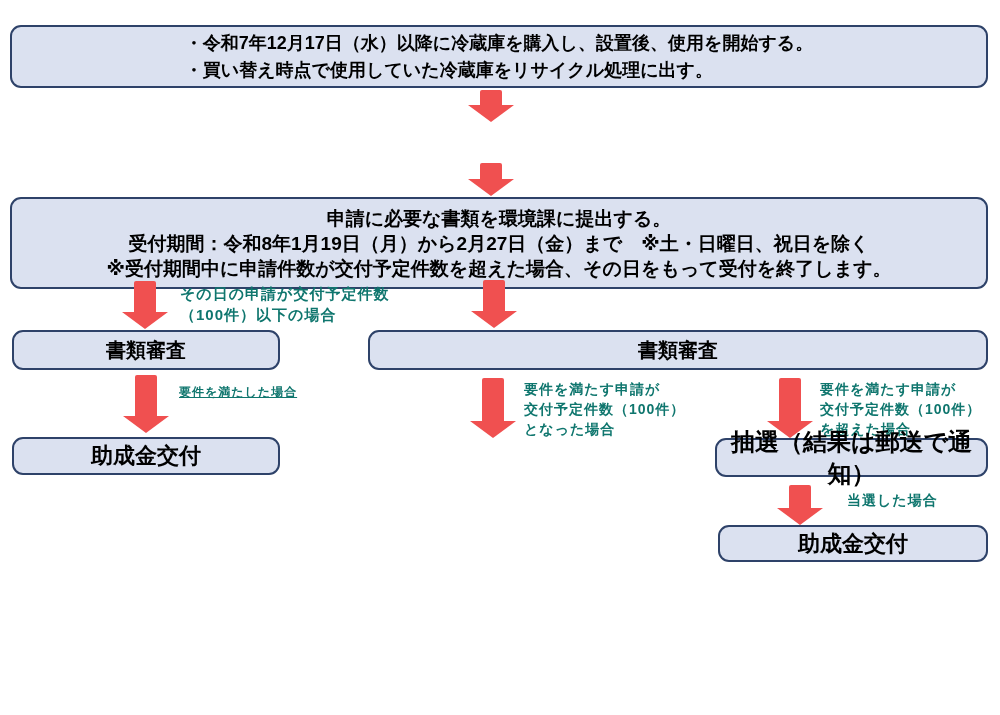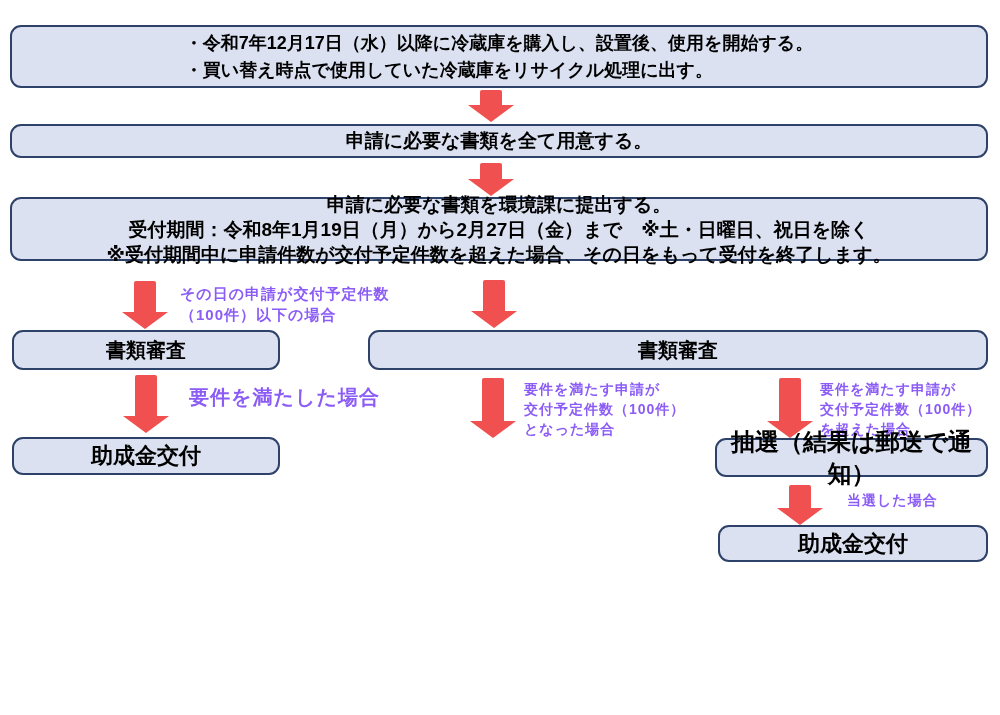--- a/index.html
+++ b/index.html
@@ -55,70 +55,67 @@
     border-left: 23px solid transparent;
     border-right: 23px solid transparent;
     border-top: 17px solid #f05050;
   }
   
   .arrow-label {
     position: absolute;
     font-weight: bold;
     white-space: pre-line;
     letter-spacing: 1px;
-    color: #8b5cf6;
+    color: #0f766e;
   }
   
   #box-purchase   { left: 10px;  top: 25px;  width: 978px; height: 63px; }
   #box-purchase .box-text { font-size: 18px; line-height: 27px; }
   #box-prepare    { left: 10px;  top: 124px; width: 978px; height: 34px; }
   #box-prepare .box-text  { font-size: 19px; }
-  #box-submit     { left: 10px;  top: 197px; width: 978px; height: 64px; }
+  #box-submit     { left: 10px;  top: 197px; width: 978px; height: 92px; }
   #box-submit .box-text   { font-size: 19px; line-height: 25px; }
   #box-review-left  { left: 12px;  top: 330px; width: 268px; height: 40px; font-size: 20px; }
   #box-review-right { left: 368px; top: 330px; width: 620px; height: 40px; font-size: 20px; }
   #box-grant-left   { left: 12px;  top: 437px; width: 268px; height: 38px; font-size: 22px; }
   #box-grant-nolottery { left: 368px; top: 441px; width: 268px; height: 40px; font-size: 20px; }
   #box-lottery      { left: 715px; top: 438px; width: 273px; height: 39px; font-size: 24px; }
   #box-grant-final  { left: 718px; top: 525px; width: 270px; height: 37px; font-size: 22px; }
 
   #arrow-1          { left: 468px; top: 90px;  height: 32px; }
   #arrow-2          { left: 468px; top: 163px; height: 33px; }
   #arrow-branch-left  { left: 122px; top: 281px; height: 48px; }
   #arrow-branch-right { left: 471px; top: 280px; height: 48px; }
   #arrow-cond-left    { left: 123px; top: 375px; height: 58px; }
   #arrow-cond-mid     { left: 470px; top: 378px; height: 60px; }
   #arrow-cond-right   { left: 767px; top: 378px; height: 60px; }
   #arrow-final        { left: 777px; top: 485px; height: 40px; }
 
   #label-branch-left  { left: 180px; top: 283px; font-size: 15px; line-height: 21px; }
   #label-branch-right { left: 535px; top: 287px; font-size: 15px; }
-  #label-cond-left    { left: 189px; top: 384px; font-size: 20px; }
+  #label-cond-left    { left: 179px; top: 384px; font-size: 12px; text-decoration: underline; }
   #label-cond-mid     { left: 524px; top: 379px; font-size: 14px; line-height: 20px; }
   #label-cond-right   { left: 820px; top: 379px; font-size: 14px; line-height: 20px; }
   #label-final        { left: 836px; top: 492px; font-size: 14px; margin-left: 11px; }
 </style>
 </head>
 <body>
 
 <div class="stage">
 
   <div class="flow-box" id="box-purchase">
     <div class="box-text left-align">・令和7年12月17日（水）以降に冷蔵庫を購入し、設置後、使用を開始する。
 ・買い替え時点で使用していた冷蔵庫をリサイクル処理に出す。</div>
   </div>
 
   <div class="arrow" id="arrow-1">
     <div class="stem"></div>
     <div class="head"></div>
   </div>
 
-  <div class="flow-box" id="box-prepare">
-    <div class="box-text">申請に必要な書類を全て用意する。</div>
-  </div>
 
   <div class="arrow" id="arrow-2">
     <div class="stem"></div>
     <div class="head"></div>
   </div>
 
   <div class="flow-box" id="box-submit">
     <div class="box-text">申請に必要な書類を環境課に提出する。
 受付期間：令和8年1月19日（月）から2月27日（金）まで　※土・日曜日、祝日を除く
 ※受付期間中に申請件数が交付予定件数を超えた場合、その日をもって受付を終了します。</div>

